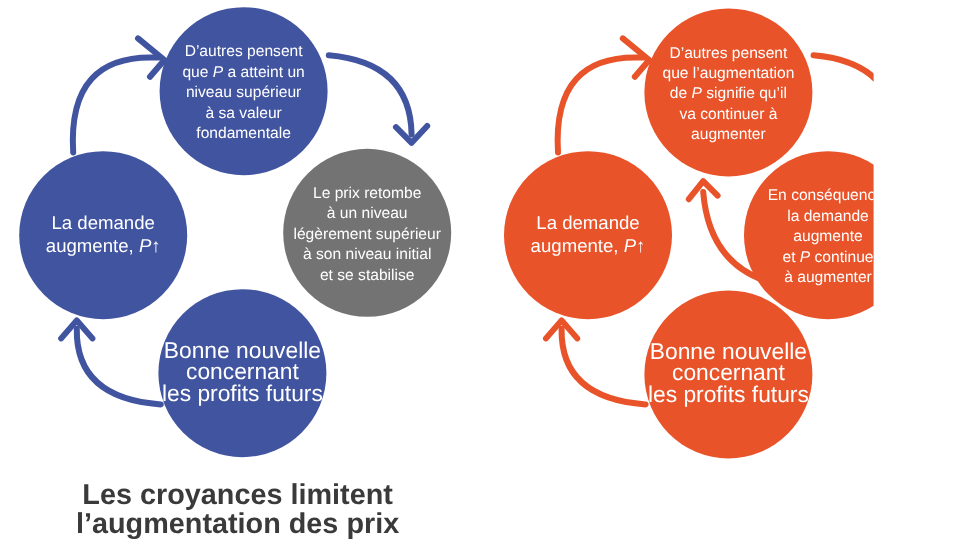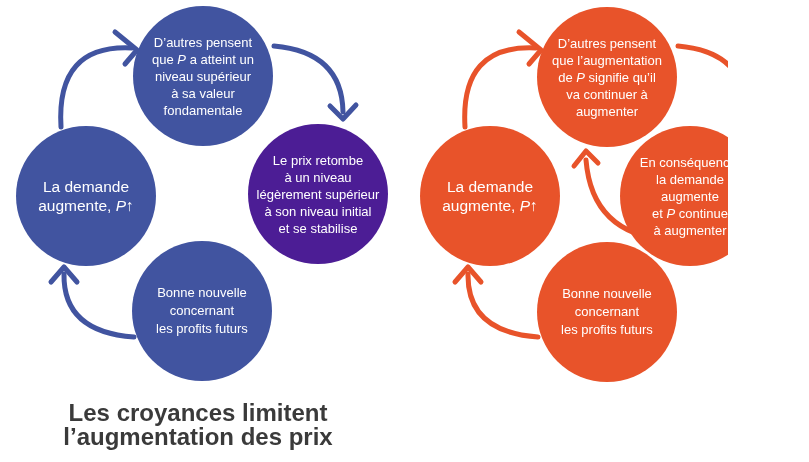--- a/index.html
+++ b/index.html
@@ -35,21 +35,21 @@
     align-items: center;
     justify-content: center;
     text-align: center;
     color: #ffffff;
   }
   .circle-text {
     white-space: pre-line;
     display: block;
   }
   .lines-5 { font-size: 13px;   line-height: 17px; }
-  .lines-3 { font-size: 13px; line-height: 18px; }
+  .lines-3 { font-size: 19px; line-height: 18px; }
   .lines-2 { font-size: 15.5px; line-height: 19px; }
   .caption {
     position: absolute;
     top: 401px;
     font-weight: bold;
     font-size: 24px;
     line-height: 24px;
     text-align: center;
     white-space: pre-line;
   }
@@ -95,21 +95,21 @@
     </g>
   </svg>
 
   <div class="circle" style="left: 133px; top: 6px; background-color: rgb(65, 84, 160);">
     <span class="circle-text lines-5">D’autres pensent
 que <i>P</i> a atteint un
 niveau supérieur
 à sa valeur
 fondamentale</span>
   </div>
-  <div class="circle" style="left: 248px; top: 124px; background-color: #4c1d95;">
+  <div class="circle" style="left: 236px; top: 124px; background-color: #737373;">
     <span class="circle-text lines-5">Le prix retombe
 à un niveau
 légèrement supérieur
 à son niveau initial
 et se stabilise</span>
   </div>
   <div class="circle" style="left: 132px; top: 241px; background-color: rgb(65, 84, 160);">
     <span class="circle-text lines-3">Bonne nouvelle
 concernant
 les profits futurs</span>

